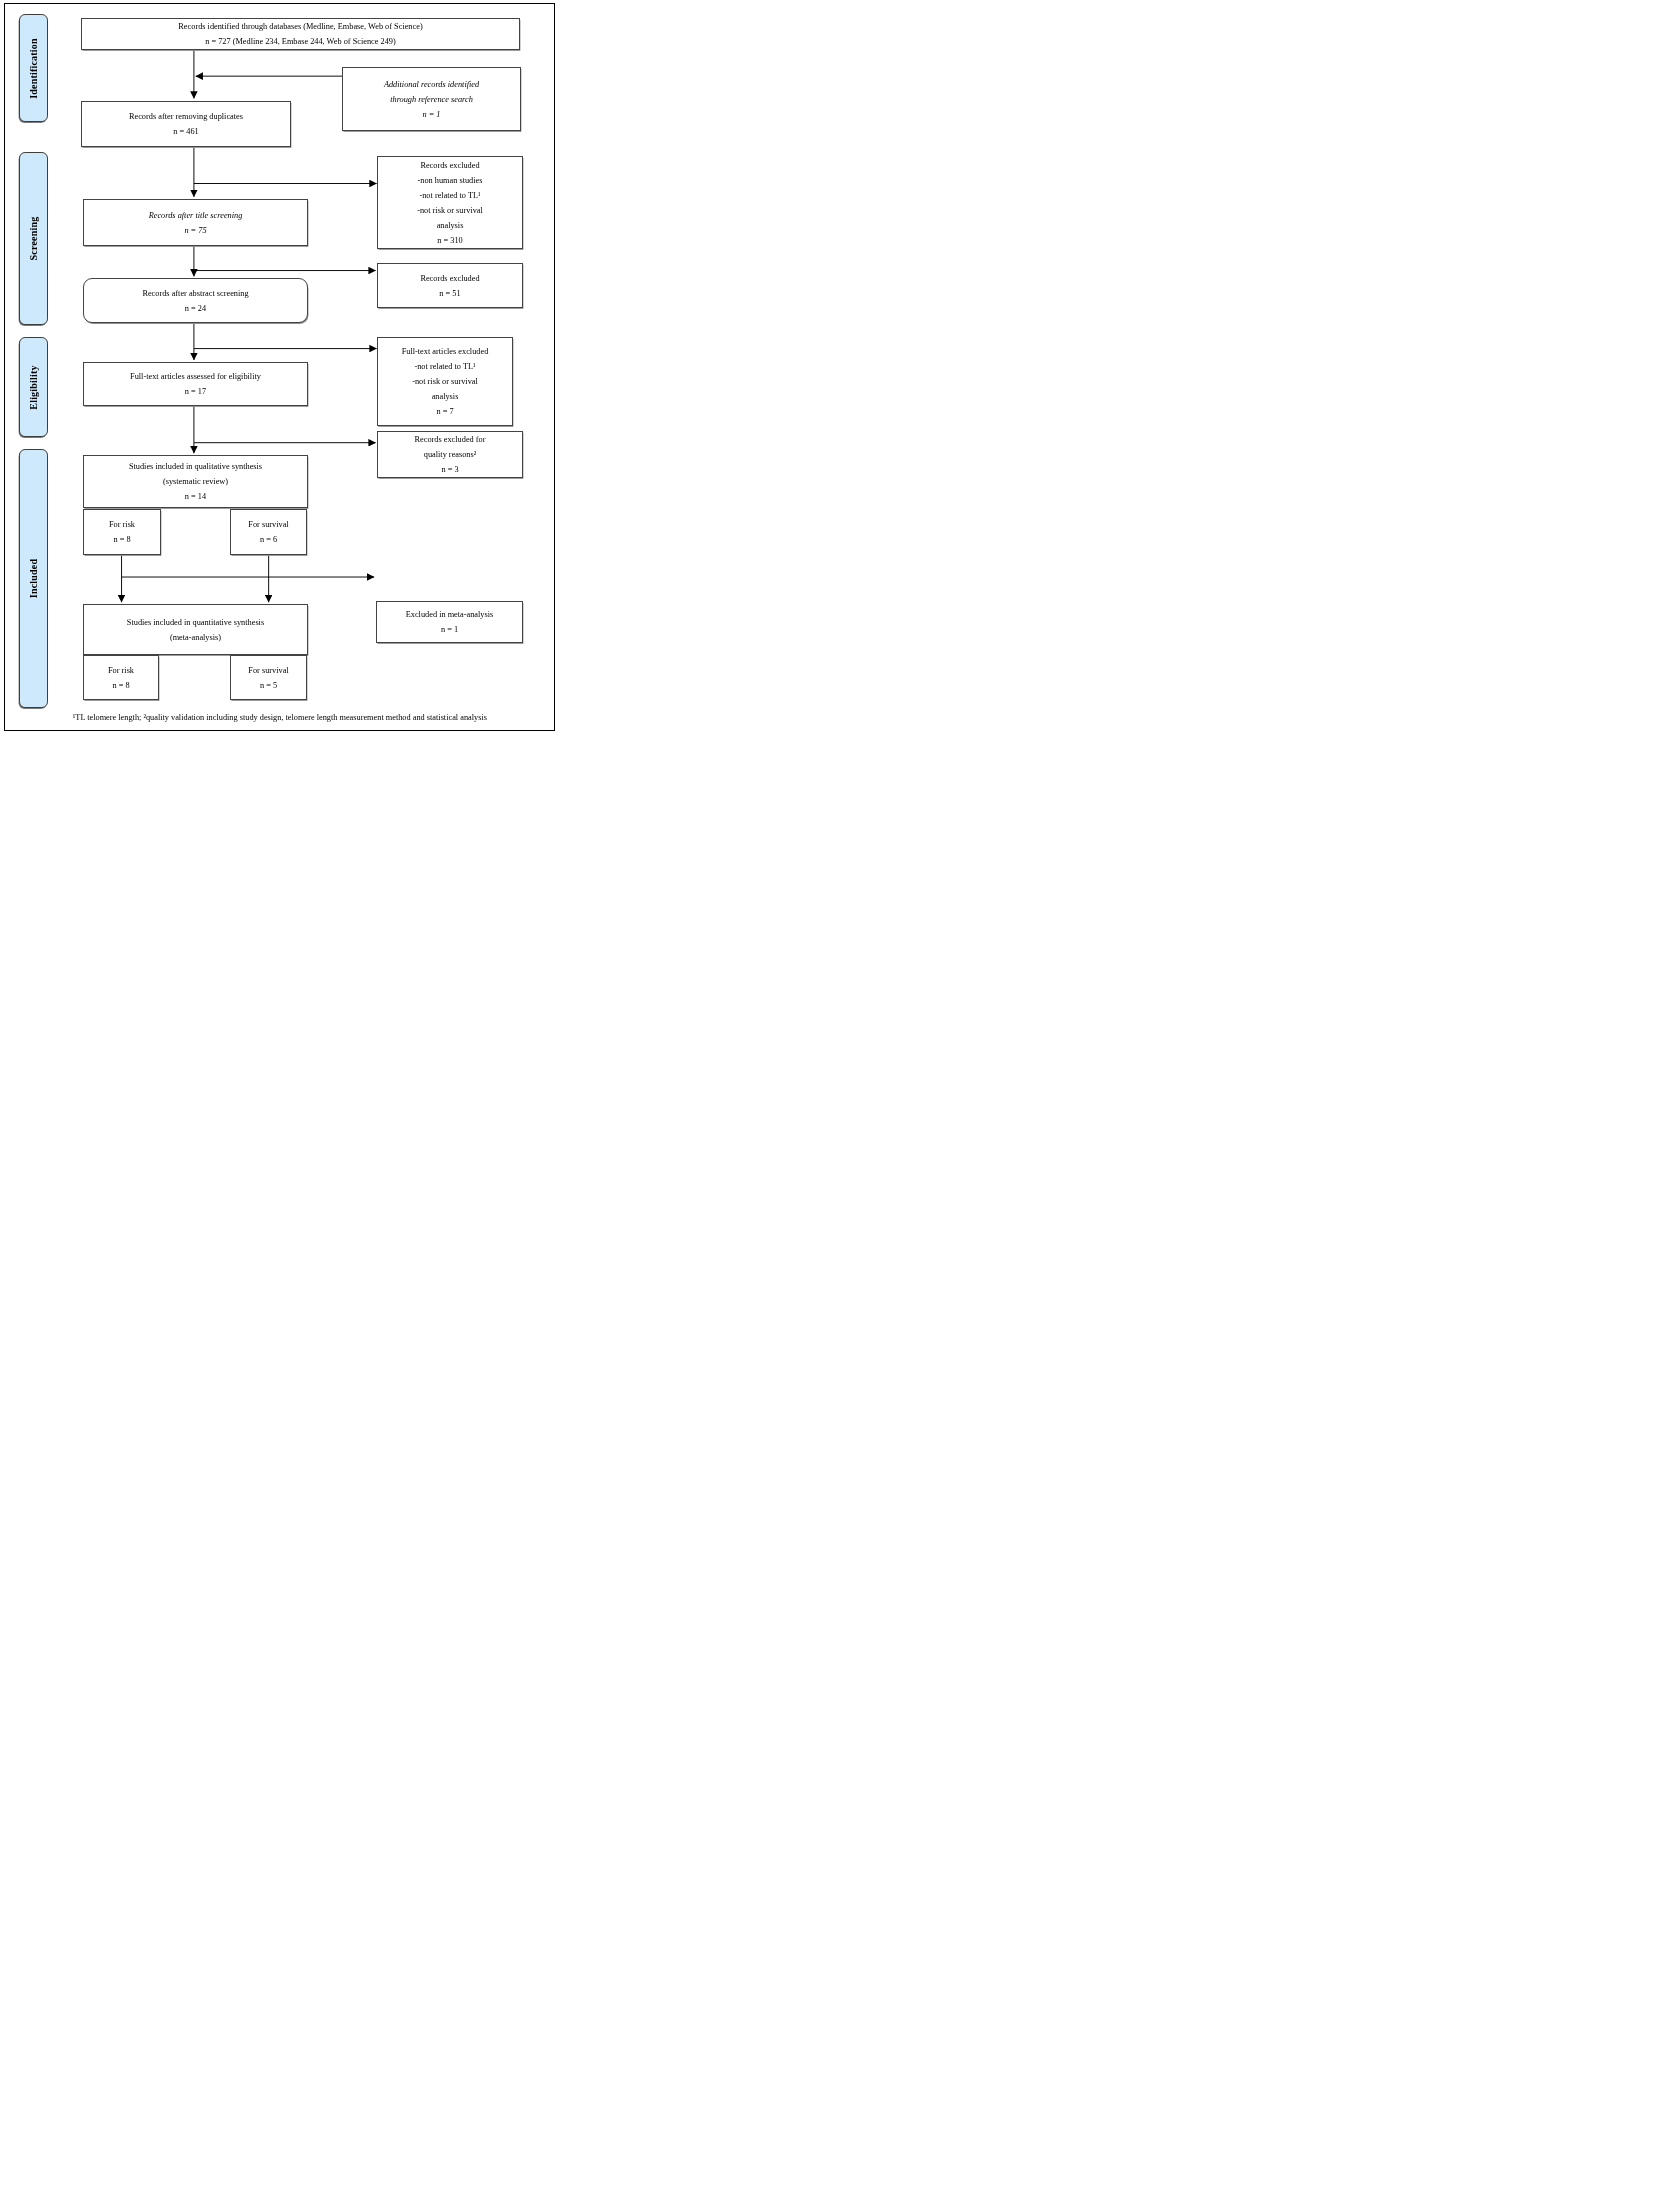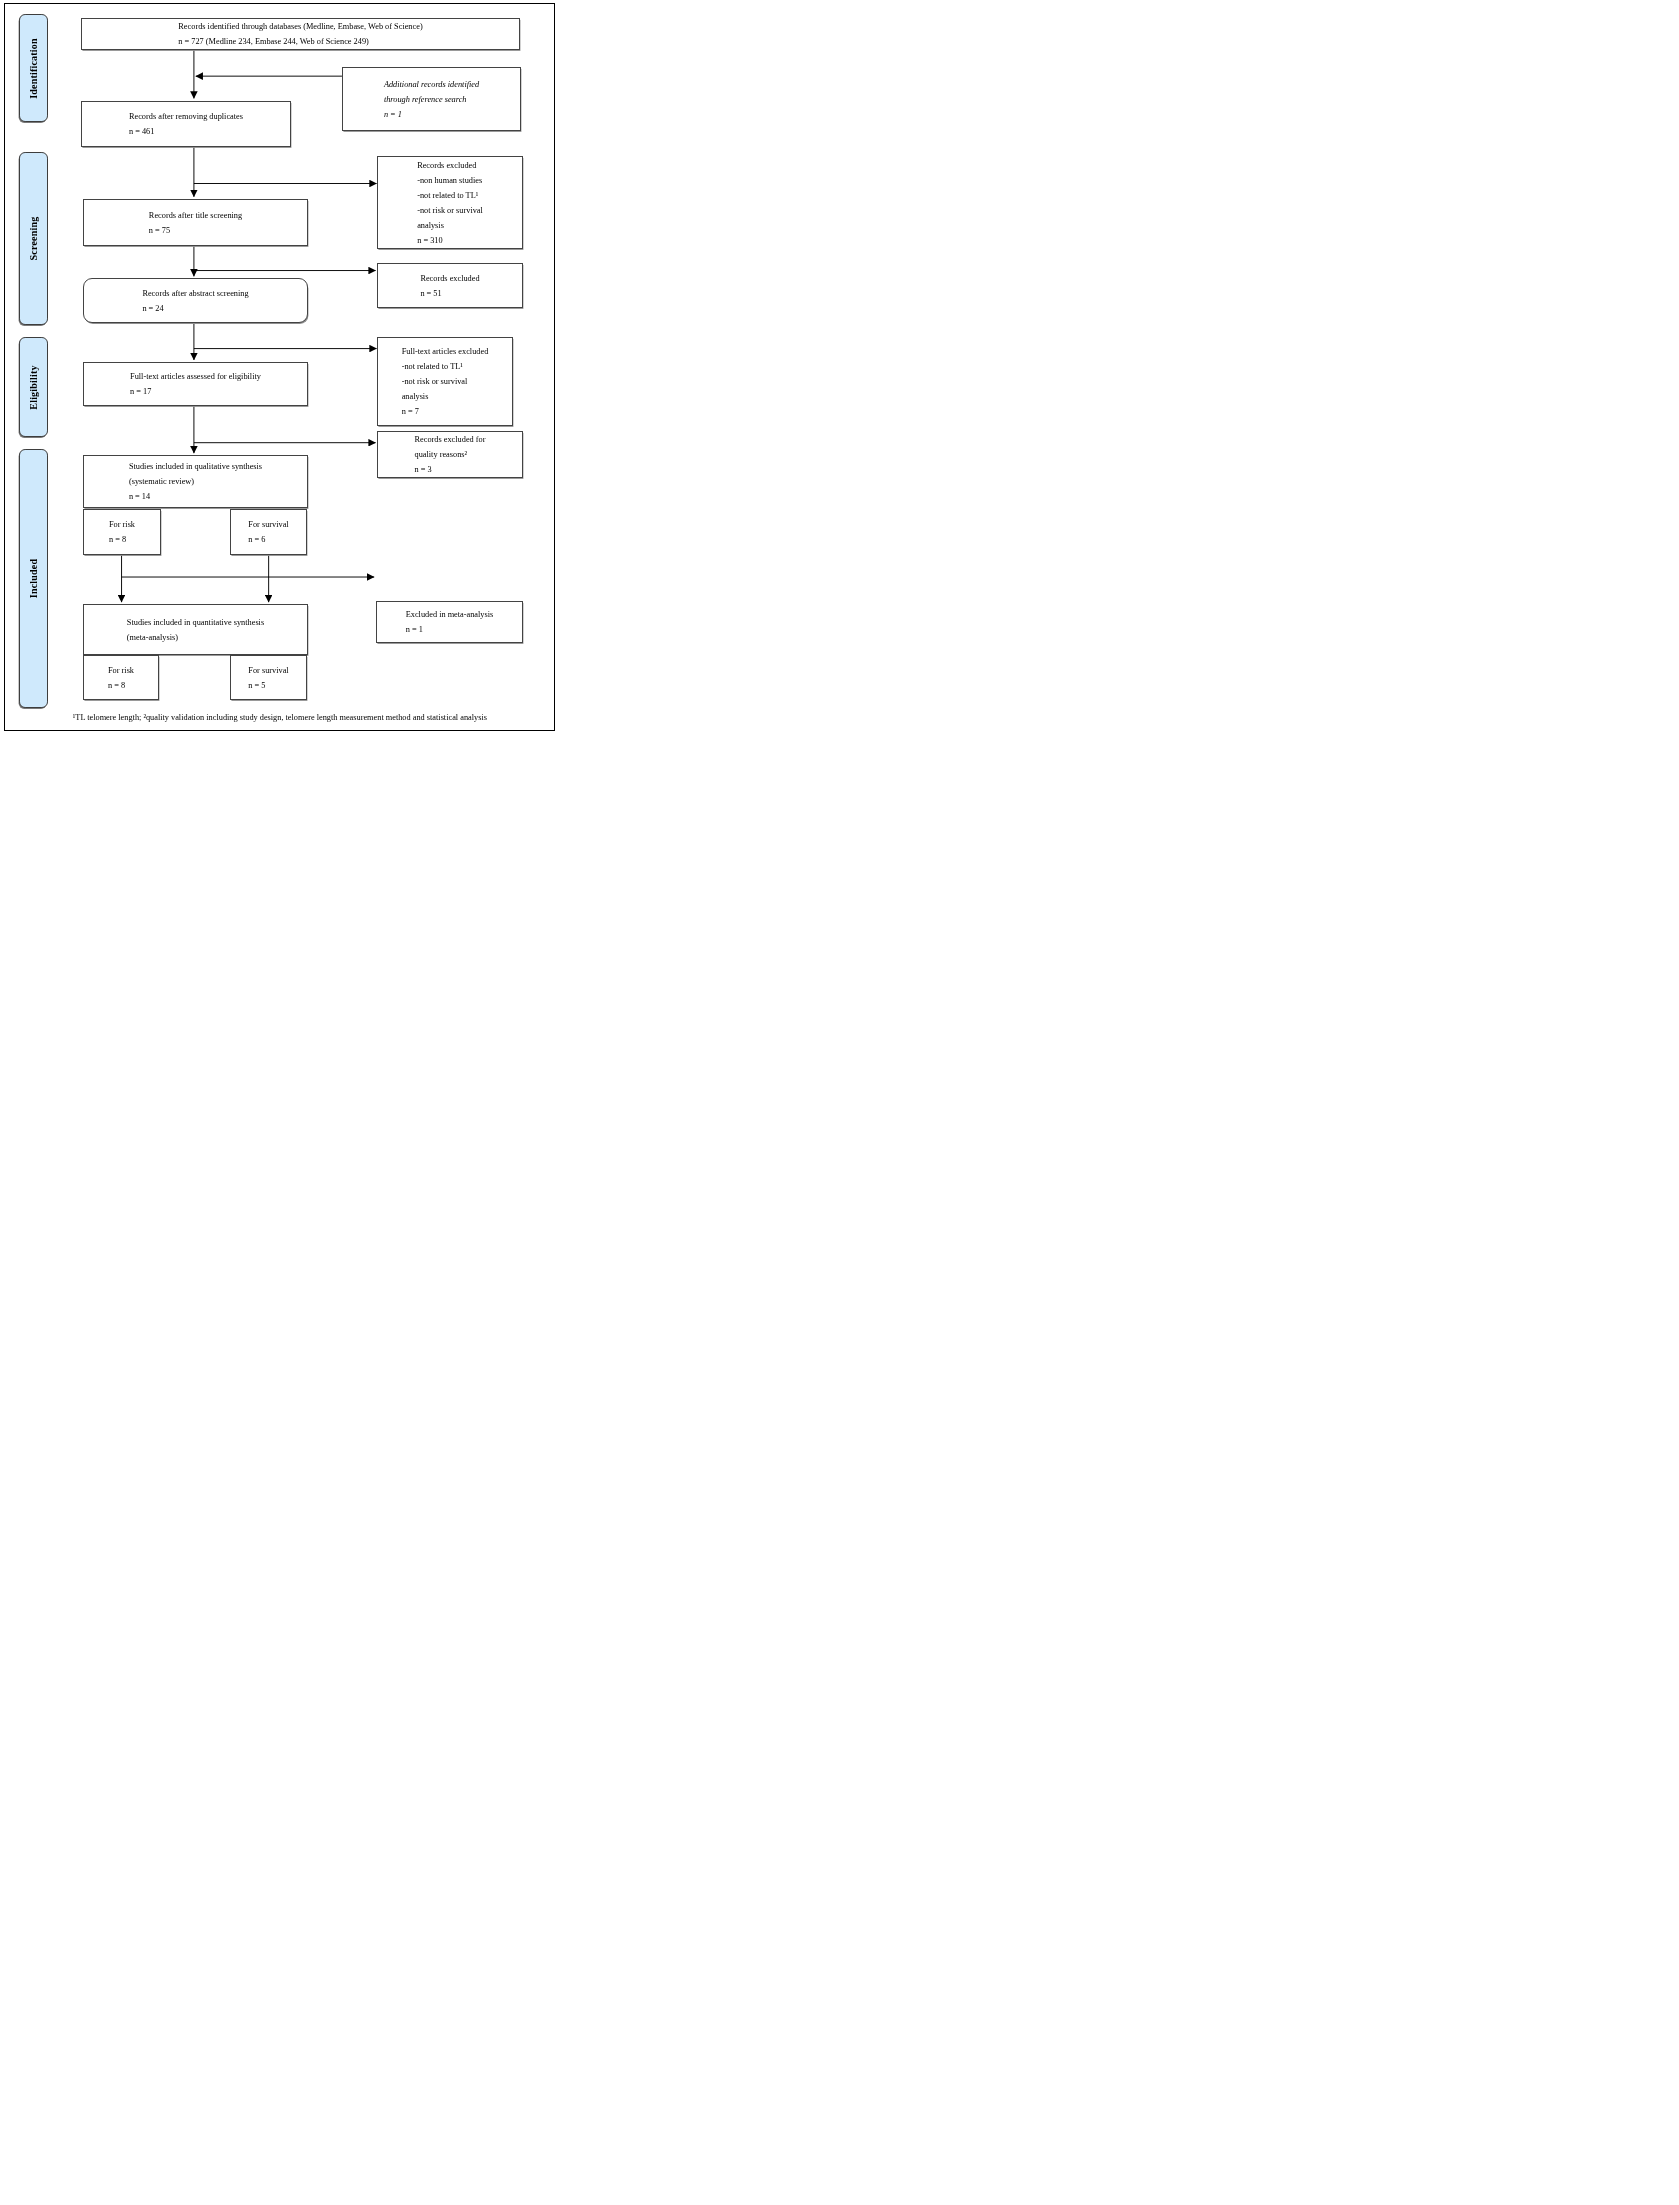--- a/index.html
+++ b/index.html
@@ -18,21 +18,21 @@
     display:flex; align-items:center; justify-content:center; z-index:2;
   }
   .stage span {
     transform:rotate(-90deg); white-space:nowrap;
     font-weight:bold; font-size:10px; letter-spacing:0.2px;
   }
   .fbox {
     position:absolute; box-sizing:border-box; background:#fff;
     border:0.9px solid #434343; box-shadow:0.9px 1.4px 0 -0.5px #8f8f8f;
     display:flex; align-items:center; justify-content:center;
-    text-align:left; z-index:2;
+    text-align:center; z-index:2;
   }
   .fbox .txt { font-size:8.3px; line-height:15px; }
   svg.connectors { position:absolute; left:0; top:0; z-index:1; }
   svg.connectors line { stroke:#000; stroke-width:2; }
   .footnote {
     position:absolute; left:10.4px; top:712px; width:539px;
     font-size:8.3px; line-height:11.4px; z-index:2; text-align:center;
   }
 </style>
 </head>
@@ -97,21 +97,21 @@
   <div class="fbox" style="left:377px; top:156px; width:146px; height:93px;">
       <div class="txt">
         <div>Records excluded</div>
         <div>-non human studies</div>
         <div>-not related to TL¹</div>
         <div>-not risk or survival</div>
         <div>analysis</div>
         <div>n = 310</div>
       </div>
     </div>
-  <div class="fbox" style="left:83px; top:199px; width:225px; height:47px;">
+  <div class="fbox" style="left:83px; top:199px; width:225px; height:47px;font-style:italic;">
       <div class="txt">
         <div>Records after title screening</div>
         <div>n = 75</div>
       </div>
     </div>
   <div class="fbox" style="left:377px; top:263px; width:146px; height:45px;">
       <div class="txt">
         <div>Records excluded</div>
         <div>n = 51</div>
       </div>

